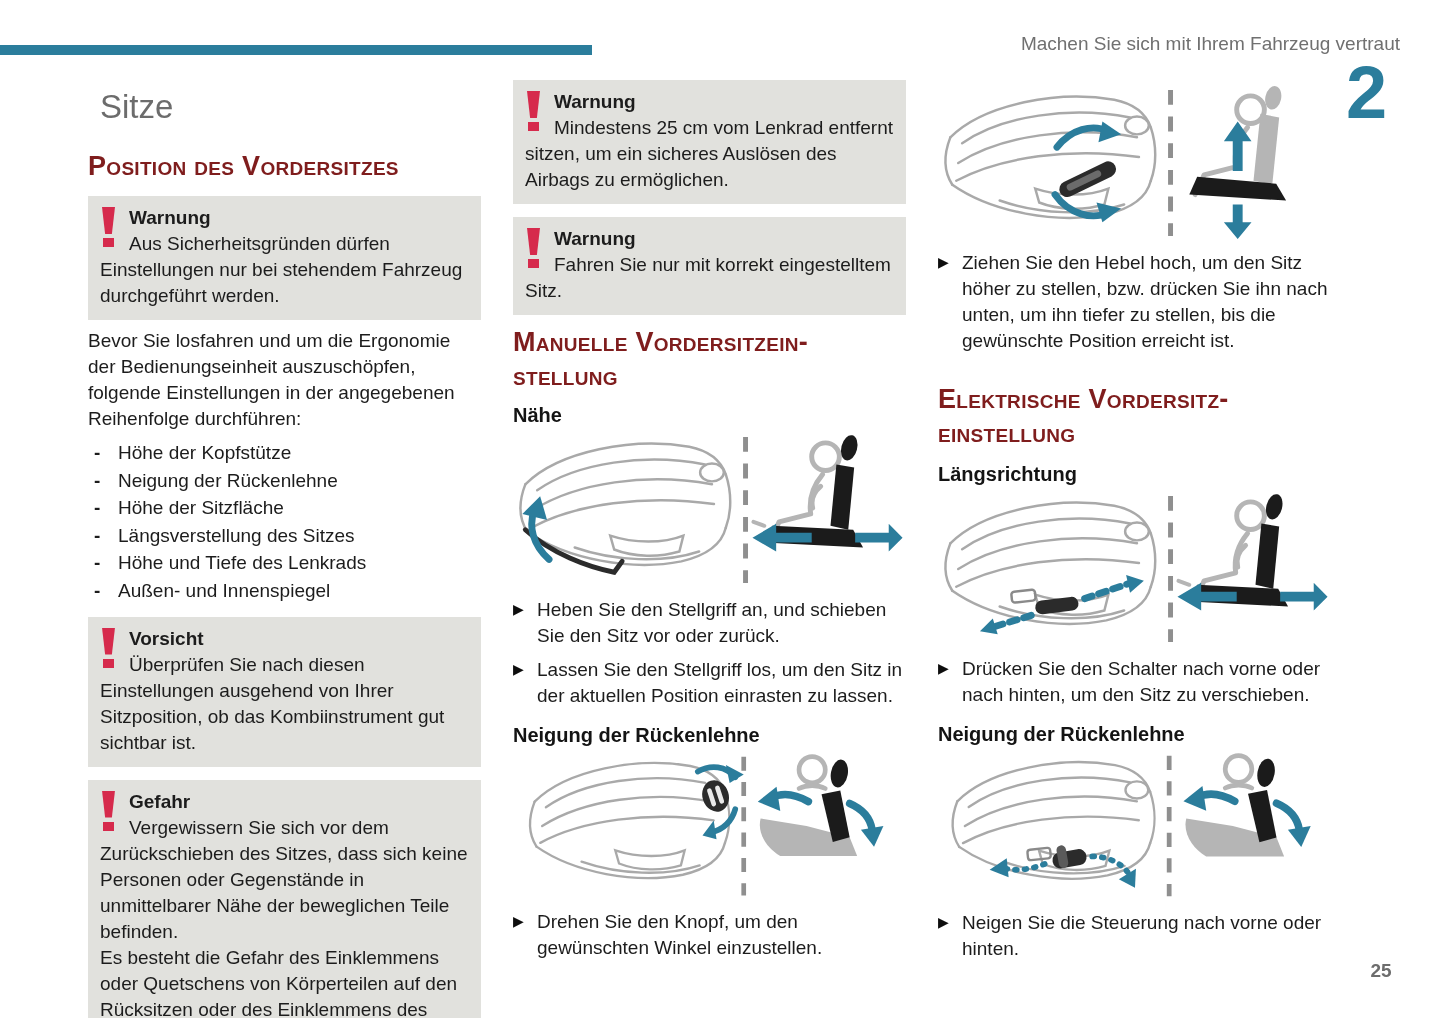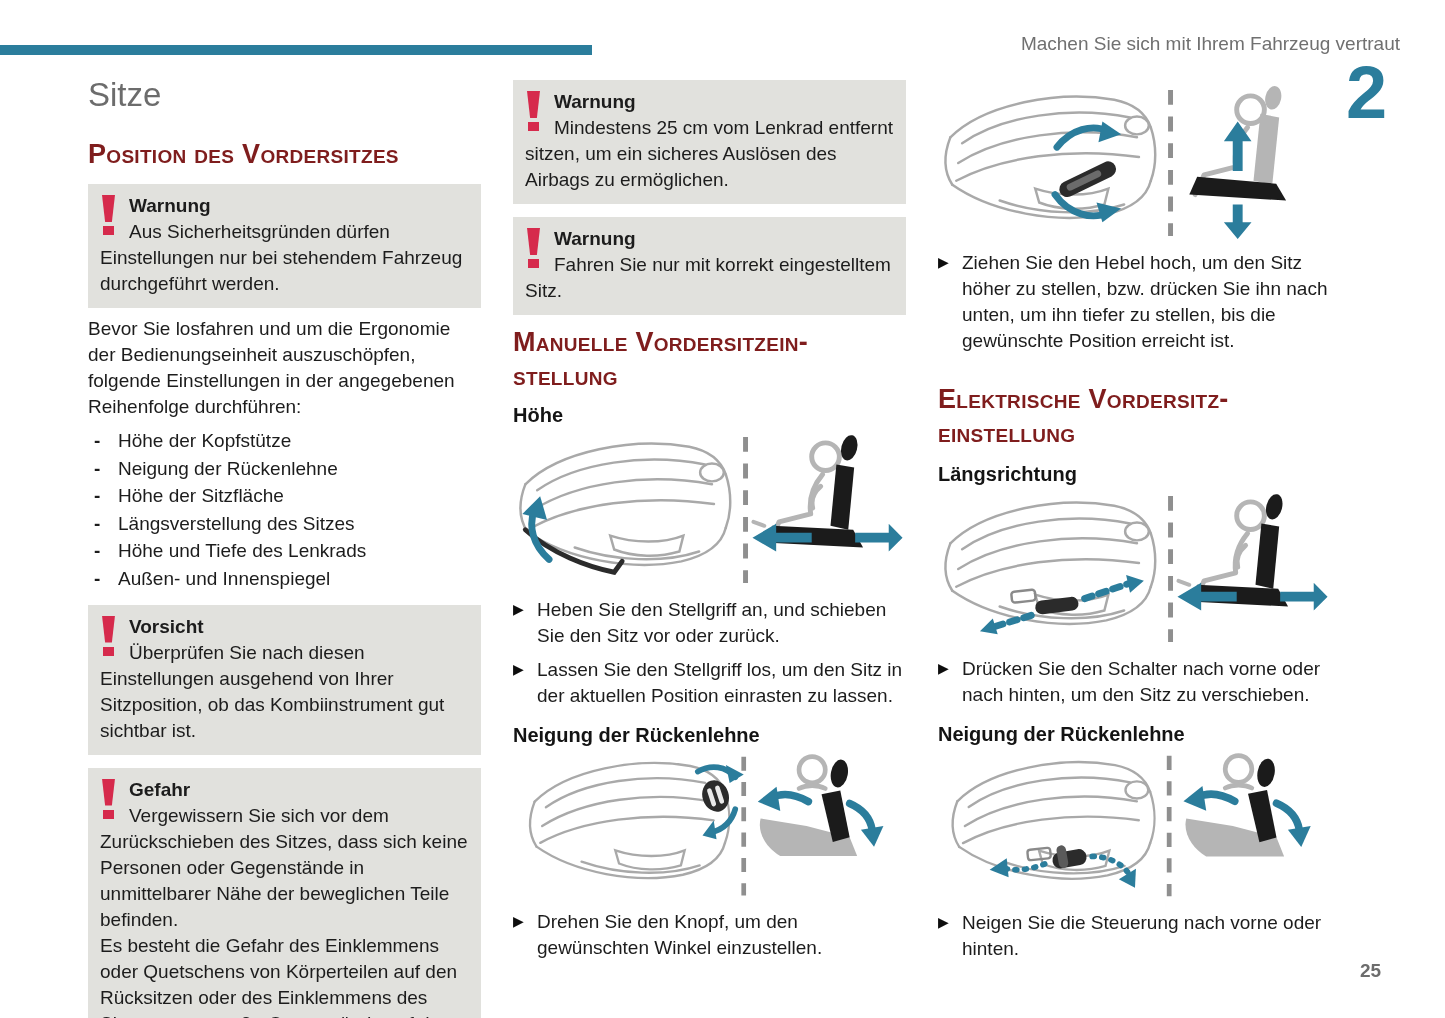--- a/index.html
+++ b/index.html
@@ -3,29 +3,29 @@
 <meta charset="utf-8">
 <style>
   html,body{margin:0;padding:0;background:#fff;}
   .page{position:relative;width:1445px;height:1018px;background:#fff;overflow:hidden;
         font-family:"Liberation Sans",sans-serif;color:#1c1c1c;}
   .topbar{position:absolute;left:0;top:45px;width:592px;height:10px;background:var(--accent,#2b7d9c);}
   .runhead{position:absolute;left:905px;top:33px;width:495px;text-align:right;
            font-size:19px;color:#707070;}
   .chapnum{position:absolute;left:1346px;top:56px;width:70px;font-size:74px;font-weight:bold;
            color:var(--accent,#2b7d9c);line-height:1;}
-  .pagenum{position:absolute;left:1360px;top:960px;width:42px;text-align:left;
+  .pagenum{position:absolute;left:1360px;top:960px;width:42px;text-align:center;
            font-size:19px;font-weight:bold;color:#6d6d6d;}
 
   .col{position:absolute;width:393px;font-size:19px;line-height:26px;}
   #col-left{left:88px;top:74px;}
   #col-mid{left:513px;top:80px;}
   #col-right{left:938px;top:80px;}
 
-  h1{margin:0;font-size:33px;line-height:41px;font-weight:400;color:#6c6c6c;}
+  h1{margin:12px;font-size:33px;line-height:41px;font-weight:400;color:#6c6c6c;}
   h2{margin:22px 0 0 0;font-size:27px;line-height:34px;font-weight:bold;color:#7f1d1d;
      font-variant:small-caps;white-space:pre-line;letter-spacing:.3px;}
   h3{margin:10px 0 0 0;font-size:20px;line-height:24px;font-weight:bold;color:#141414;}
 
   .box{background:var(--box,#e1e1dd);border-radius:0;padding:9px 13px 11px 12px;margin-top:13px;}
   .excl{float:left;width:15px;height:44px;margin:2px 12px 0 2px;}
   .excl::before{content:"";display:block;width:13px;height:27px;background:var(--alert,#d62a4c);
                 clip-path:polygon(0 0,100% 0,76% 100%,24% 100%);}
   .excl::after{content:"";display:block;width:11px;height:9px;background:var(--alert,#d62a4c);
                margin:4px 0 0 1px;}
@@ -95,21 +95,21 @@
     </div>
 
     <div class="box">
       <span class="excl"></span>
       <span class="box-title">Warnung</span>
       <span class="box-text">Fahren Sie nur mit korrekt eingestelltem Sitz.</span>
     </div>
 
     <h2 style="margin-top:10px;">Manuelle Vordersitzein-
 stellung</h2>
-    <h3>Höhe</h3>
+    <h3>Nähe</h3>
 
     <div class="illu">
         <svg viewBox="0 0 393 160" preserveAspectRatio="xMidYMid meet">
           <g fill="none" stroke="#a9a9a9" stroke-width="2.5" stroke-linecap="round">
   <path d="M10,54 C44,20 120,6 176,16 C196,20 208,30 213,44"></path>
   <path d="M10,54 C3,72 3,88 12,102"></path>
   <path d="M12,102 C52,130 118,142 168,132 C194,126 209,114 213,98"></path>
   <path d="M213,44 C219,62 219,82 213,98"></path>
   <path d="M22,60 C62,32 132,22 192,34"></path>
   <path d="M18,80 C62,52 134,42 199,54"></path>

